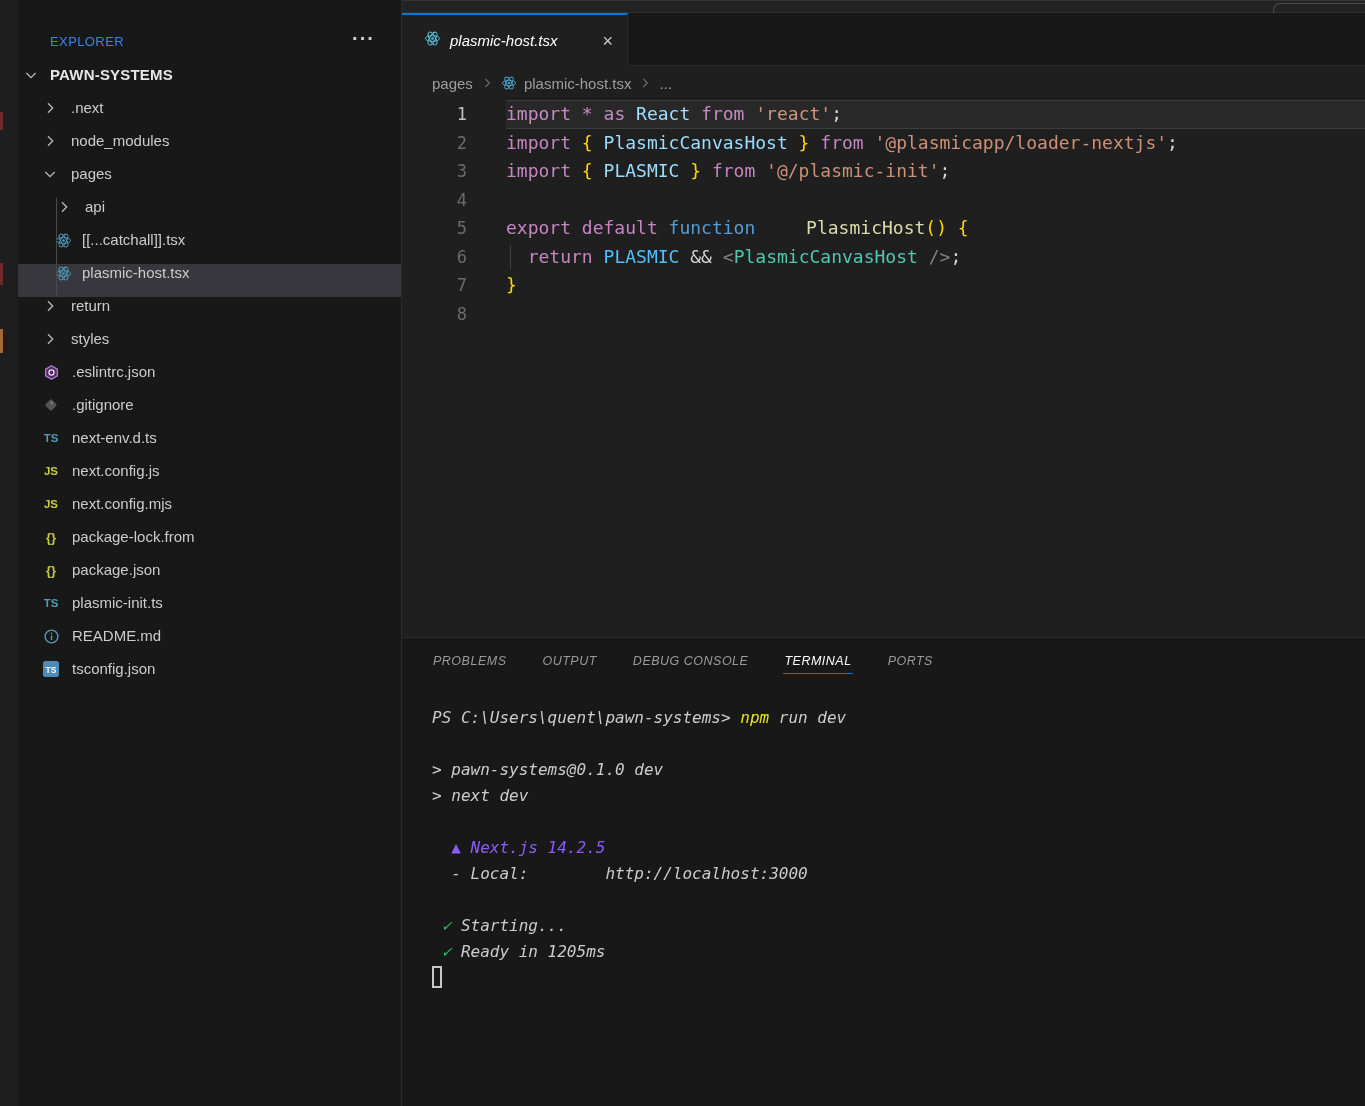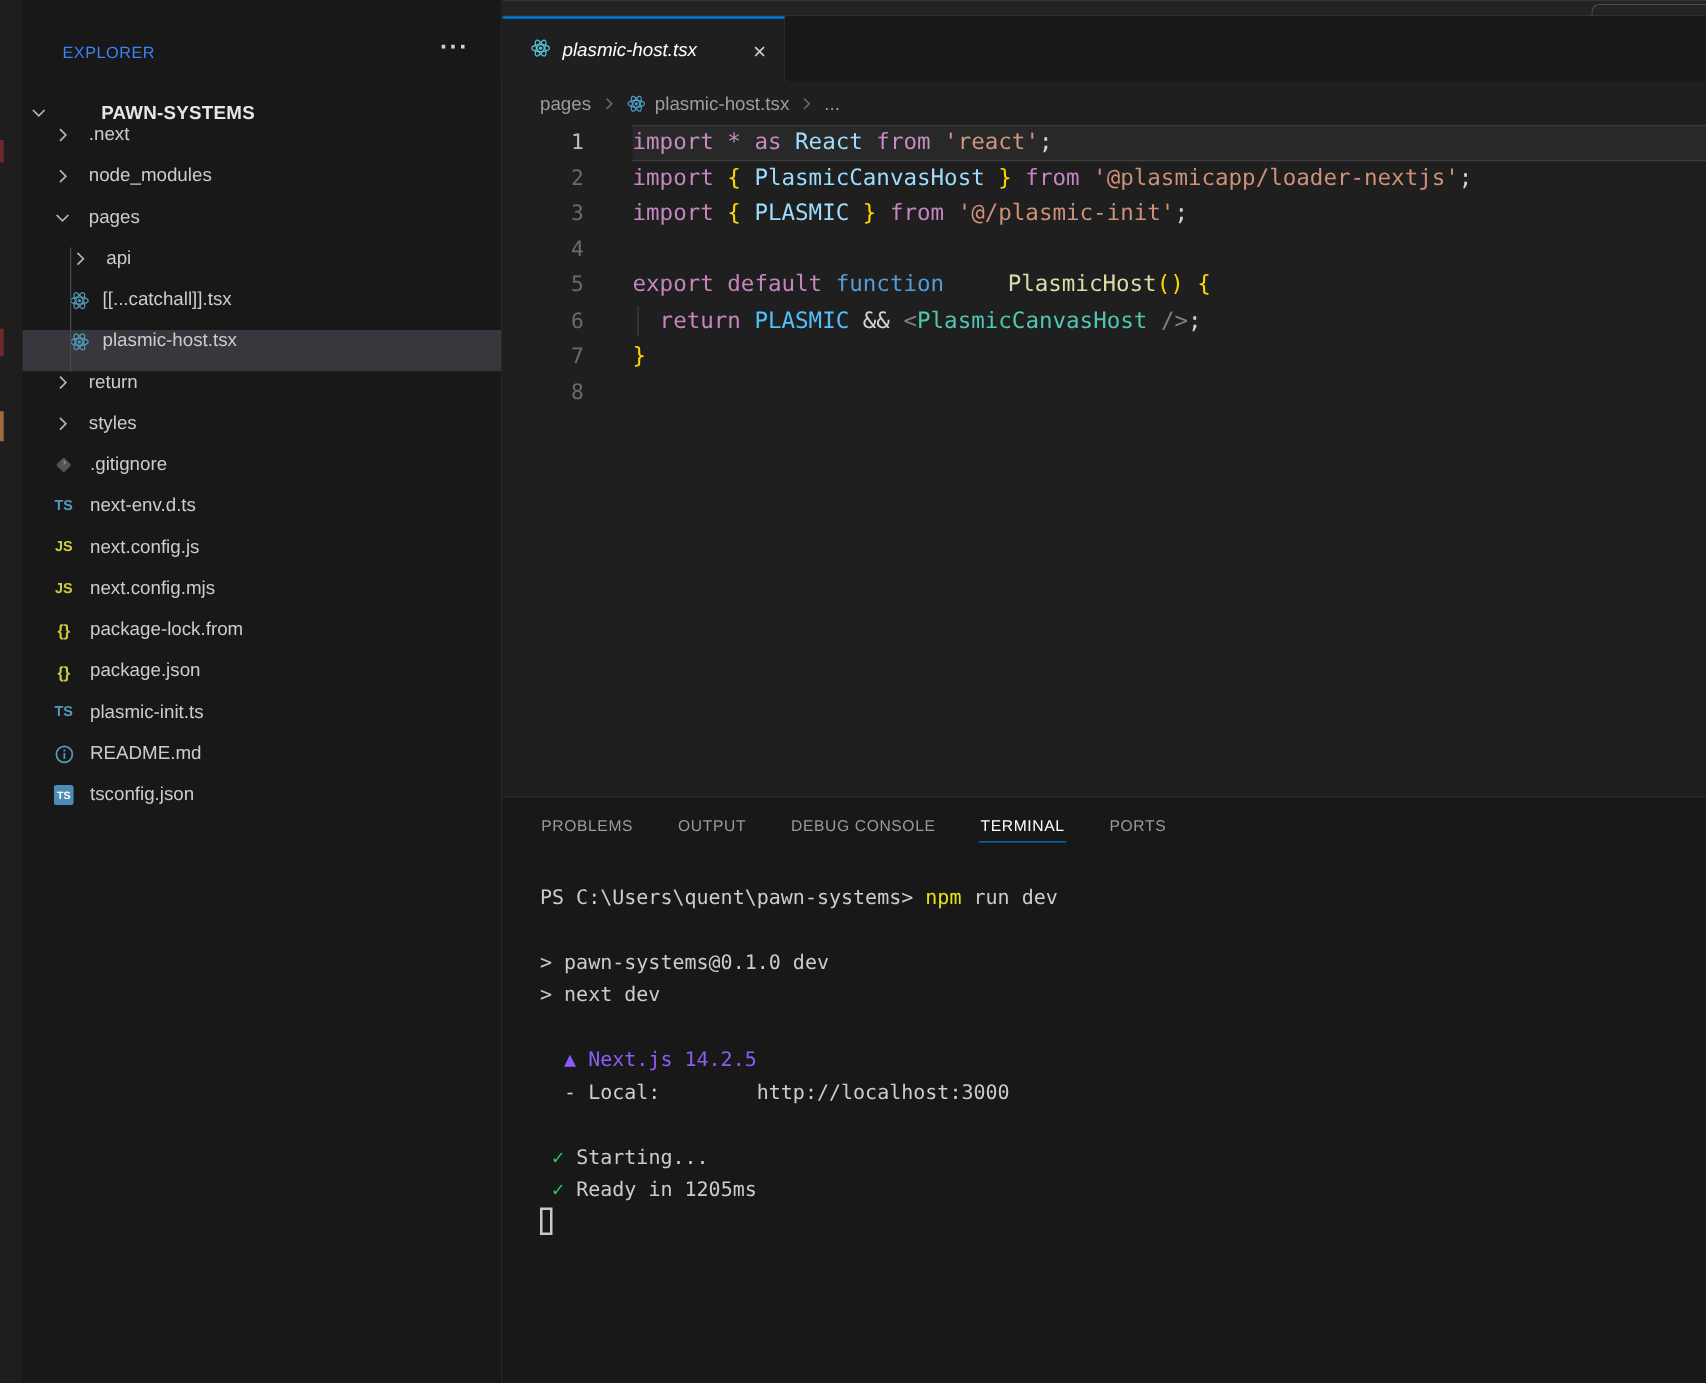--- a/index.html
+++ b/index.html
@@ -13,21 +13,21 @@
 
   
   #sidebar { position:absolute; left:18px; top:0; width:384px; height:1106px;
              background:#181818; border-right:1px solid #2b2b2b; color:#cccccc; }
   #sb-header { position:absolute; top:25px; left:0; right:0; height:32px;
                display:flex; align-items:center; padding-left:32px; }
   #sb-header .ttl { font-size:13px; color:#3b82f6; letter-spacing:.4px; }
   #sb-header .more { position:absolute; right:26px; top:2px; font-size:20px; font-weight:bold;
                      color:#cfcfcf; cursor:pointer; letter-spacing:1px; }
   #root-row { position:absolute; top:66px; left:0; right:0; height:33px;
-              display:flex; align-items:flex-end; padding-left:4px; cursor:pointer;gap:31px; }
+              display:flex; align-items:flex-start; padding-left:4px; cursor:pointer; }
   #root-row .lbl { font-weight:bold; font-size:15px; color:#e6e6e6; letter-spacing:.2px; }
   #tree { position:absolute; top:99px; left:0; right:0; }
   .row { display:flex; align-items:flex-start; height:33px; font-size:15px; color:#cccccc;
          cursor:pointer; position:relative; }
   .row.sel { background:#37373d; }
   .pl1c { padding-left:23px; } .pl1f { padding-left:24px; }
   .pl2c { padding-left:37px; } .pl2f { padding-left:36px; }
   .ic { width:18px; height:18px; flex:0 0 18px; display:flex; align-items:center;
         justify-content:center; margin-right:12px; }
   .ic.m10 { margin-right:10px; }
@@ -71,21 +71,21 @@
                     border-top:1px solid rgba(255,255,255,.10);
                     border-bottom:1px solid rgba(255,255,255,.10); pointer-events:none; }
   .cl .ig { position:absolute; left:108px; top:2px; bottom:2px; width:1px; background:#3f3f3f; }
   .c-kw  { color:#c586c0; } .c-kwb { color:#569cd6; } .c-fn  { color:#dcdcaa;margin-left:40px; }
   .c-idb { color:#9cdcfe; } .c-cb  { color:#4fc1ff; } .c-str { color:#ce9178; }
   .c-pun { color:#d4d4d4; } .c-gold{ color:#ffd700; } .c-jsx { color:#4ec9b0; }
   .c-ang { color:#808080; }
 
   
   #panel { position:absolute; top:637px; left:0; right:0; height:469px; background:#181818;
-           border-top:1px solid #2b2b2b; }
+           border-top:1px solid #2b2b2b;font-style:italic; }
   #ptabs { position:absolute; top:0; left:30px; height:46px; display:flex; align-items:center; }
   .ptab { margin-right:34px; font-size:12.5px; letter-spacing:.5px; color:#9a9a9a;
           padding:5px 1px; cursor:pointer; border-bottom:1.5px solid transparent; }
   .ptab.act { color:#ffffff; border-bottom:1.5px solid #0078d4; }
   #term { position:absolute; left:30px; top:67px; right:0;
           font-family:"DejaVu Sans Mono", monospace; font-size:16px; color:#cccccc; }
   .tl { height:26px; line-height:26px; white-space:pre; }
   .t-txt { color:#cccccc; } .t-yel { color:#e3e312; } .t-mag { color:#8b5cf6;margin-top:15px; }
   .t-grn { color:#2fc56a; }
   .cursor { display:inline-block; width:10px; height:22px; border:2px solid #c8c8c8;
@@ -185,20 +185,29 @@
         <div class="row pl1c">
           <span class="ic">
             <svg width="16" height="16" viewBox="0 0 24 24" fill="none" stroke="#b8b8b8" stroke-width="2">
               <path d="M9 5l7 7-7 7"></path>
             </svg>
           </span>
           <span>styles</span>
         </div>
         <div class="row pl1f">
           <span class="ic">
+            <svg width="17" height="17" viewBox="0 0 24 24">
+              <path d="M12 2.5l8.2 4.75v9.5L12 21.5l-8.2-4.75v-9.5z" fill="#4e2a66" stroke="#b57ee0" stroke-width="1.8"></path>
+              <circle cx="12" cy="12" r="3.6" fill="none" stroke="#e8e0f0" stroke-width="1.8"></circle>
+            </svg>
+          </span>
+          <span>.eslintrc.json</span>
+        </div>
+        <div class="row pl1f">
+          <span class="ic">
             <svg width="16" height="16" viewBox="0 0 24 24">
               <rect x="5.5" y="5.5" width="13" height="13" rx="2" transform="rotate(45 12 12)" fill="#555555"></rect>
               <path d="M12 6l3 3-3 3z" fill="#8a8a8a"></path>
             </svg>
           </span>
           <span>.gitignore</span>
         </div>
         <div class="row pl1f">
           <span class="ic">
             <span class="txtic" style="color:#519aba">TS</span>

